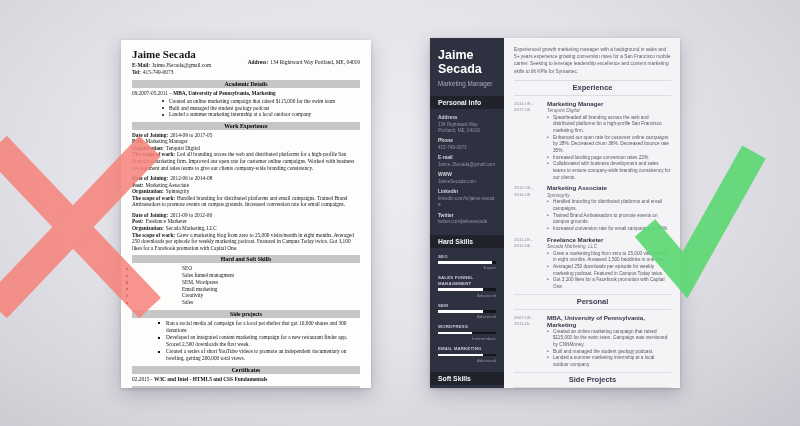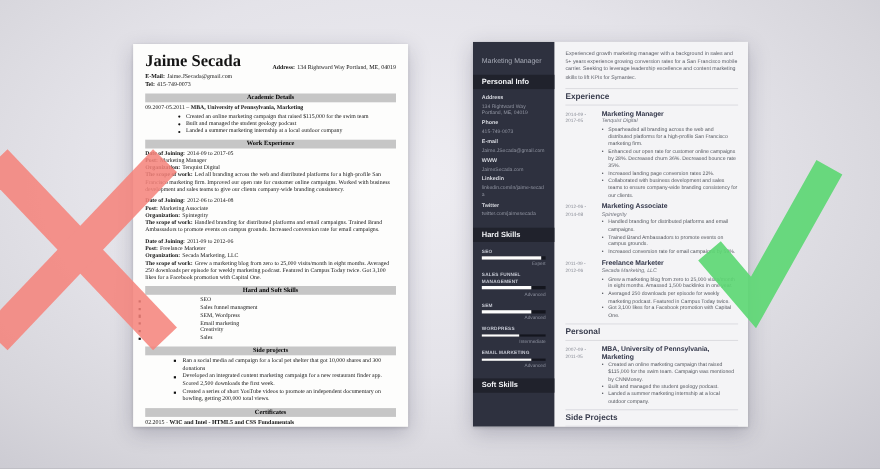--- a/index.html
+++ b/index.html
@@ -5,21 +5,21 @@
   html,body{margin:0;padding:0;background:#babac1;}
   .stage{position:relative;width:800px;height:426px;overflow:hidden;
     background:radial-gradient(ellipse at 46% 38%, #eeedf2 0%, #e4e3e9 48%, #d6d5db 78%, #c8c7cf 100%);
     font-family:"Liberation Sans",sans-serif;}
   .page{position:absolute;box-shadow:0 6px 18px rgba(45,45,70,.25),0 1px 3px rgba(0,0,0,.15);overflow:hidden;}
 
   
   .page-left{left:121px;top:40px;width:250px;height:348px;background:#fdfdfc;
     font-family:"Liberation Serif",serif;color:#141414;padding:8px 11px;box-sizing:border-box;}
   .l-header{position:relative;margin-bottom:2px;}
-  .l-name{font-size:15px;font-weight:bold;margin-bottom:2px;}
+  .l-name{font-size:11px;font-weight:bold;margin-bottom:2px;}
   .l-line{font-size:5.4px;line-height:1.3;}
   .l-addr{position:absolute;right:0;top:11px;font-size:5.4px;max-width:120px;}
   .lbl{font-weight:bold;margin-right:2px;}
   .l-bar{background:#c6c6c6;color:#000;font-weight:bold;font-size:5.8px;text-align:center;
     padding:1px 0;margin:4px 0 2px;}
   .l-body{font-size:5.3px;line-height:1.24;}
   .l-degree{font-size:5.3px;line-height:1.3;}
   .l-ul{margin:1px 0 2px 0;padding-left:30px;list-style:none;}
   .l-ul li{position:relative;font-size:5.3px;line-height:1.25;padding-left:7px;}
   .l-ul li::before{content:"";position:absolute;left:0;top:2.4px;width:2.2px;height:2.2px;background:#111;border-radius:50%;}
@@ -43,21 +43,21 @@
   .r-flabel{font-size:4.9px;font-weight:bold;color:#d5d7de;line-height:1.4;}
   .r-fval{font-size:4.6px;color:#9195a2;line-height:1.35;word-break:break-all;}
   .r-skill{margin-bottom:5px;}
   .r-sname{font-size:4.3px;font-weight:bold;color:#c7cad4;letter-spacing:.2px;line-height:1.3;}
   .r-track{height:2.6px;background:#14161e;margin:2px 0 1.5px;}
   .r-fill{height:100%;background:#fdfdfd;}
   .r-slevel{font-size:4.3px;color:#8e92a0;text-align:right;}
   .r-main{flex:1;padding:8px 9px 0 10px;box-sizing:border-box;color:#55585f;}
   .r-summary{font-size:4.8px;line-height:1.5;color:#5a5d66;margin-bottom:5px;}
   .r-h{font-size:7.5px;font-weight:bold;color:#393d4e;border-top:1px solid #dddde1;
-    border-bottom:1px solid #dddde1;padding:2.5px 0;margin:3px 0 4px;}
+    border-bottom:1px solid #dddde1;padding:2.5px 0;margin:3px 0 4px;text-align:center;}
   .r-entry{display:flex;margin-bottom:3px;}
   .r-dates{width:33px;flex-shrink:0;font-size:4.4px;color:#8a8d97;line-height:1.5;padding-top:1px;}
   .r-ebody{flex:1;}
   .r-title{font-size:6.2px;font-weight:bold;color:#33374a;line-height:1.2;}
   .r-company{font-size:4.8px;font-style:italic;color:#70737d;margin:1px 0 1.5px;}
   .r-ul{margin:0;padding:0;list-style:none;}
   .r-ul li{position:relative;font-size:4.7px;line-height:1.42;padding-left:6px;color:#55585f;}
   .r-ul li::before{content:"•";position:absolute;left:0;top:0;color:#55585f;}
 
   
@@ -127,20 +127,24 @@
 
     <div class="l-bar">Certificates</div>
     <div class="l-cert"><span>02.2015 -</span> <span class="lbl">W3C and Intel - HTML5 and CSS Fundamentals</span></div>
 
     <div class="l-bar">Interests</div>
 
   </div>
 
   <div class="page page-right">
     <div class="r-side">
+      <div class="r-name">
+        <div>Jaime</div>
+        <div>Secada</div>
+      </div>
       <div class="r-role">Marketing Manager</div>
 
       <div class="r-band">Personal Info</div>
       <div class="r-field">
         <div class="r-flabel">Address</div>
         <div class="r-fval">134 Rightward Way</div>
         <div class="r-fval">Portland, ME, 04019</div>
       </div>
       <div class="r-field">
         <div class="r-flabel">Phone</div>

